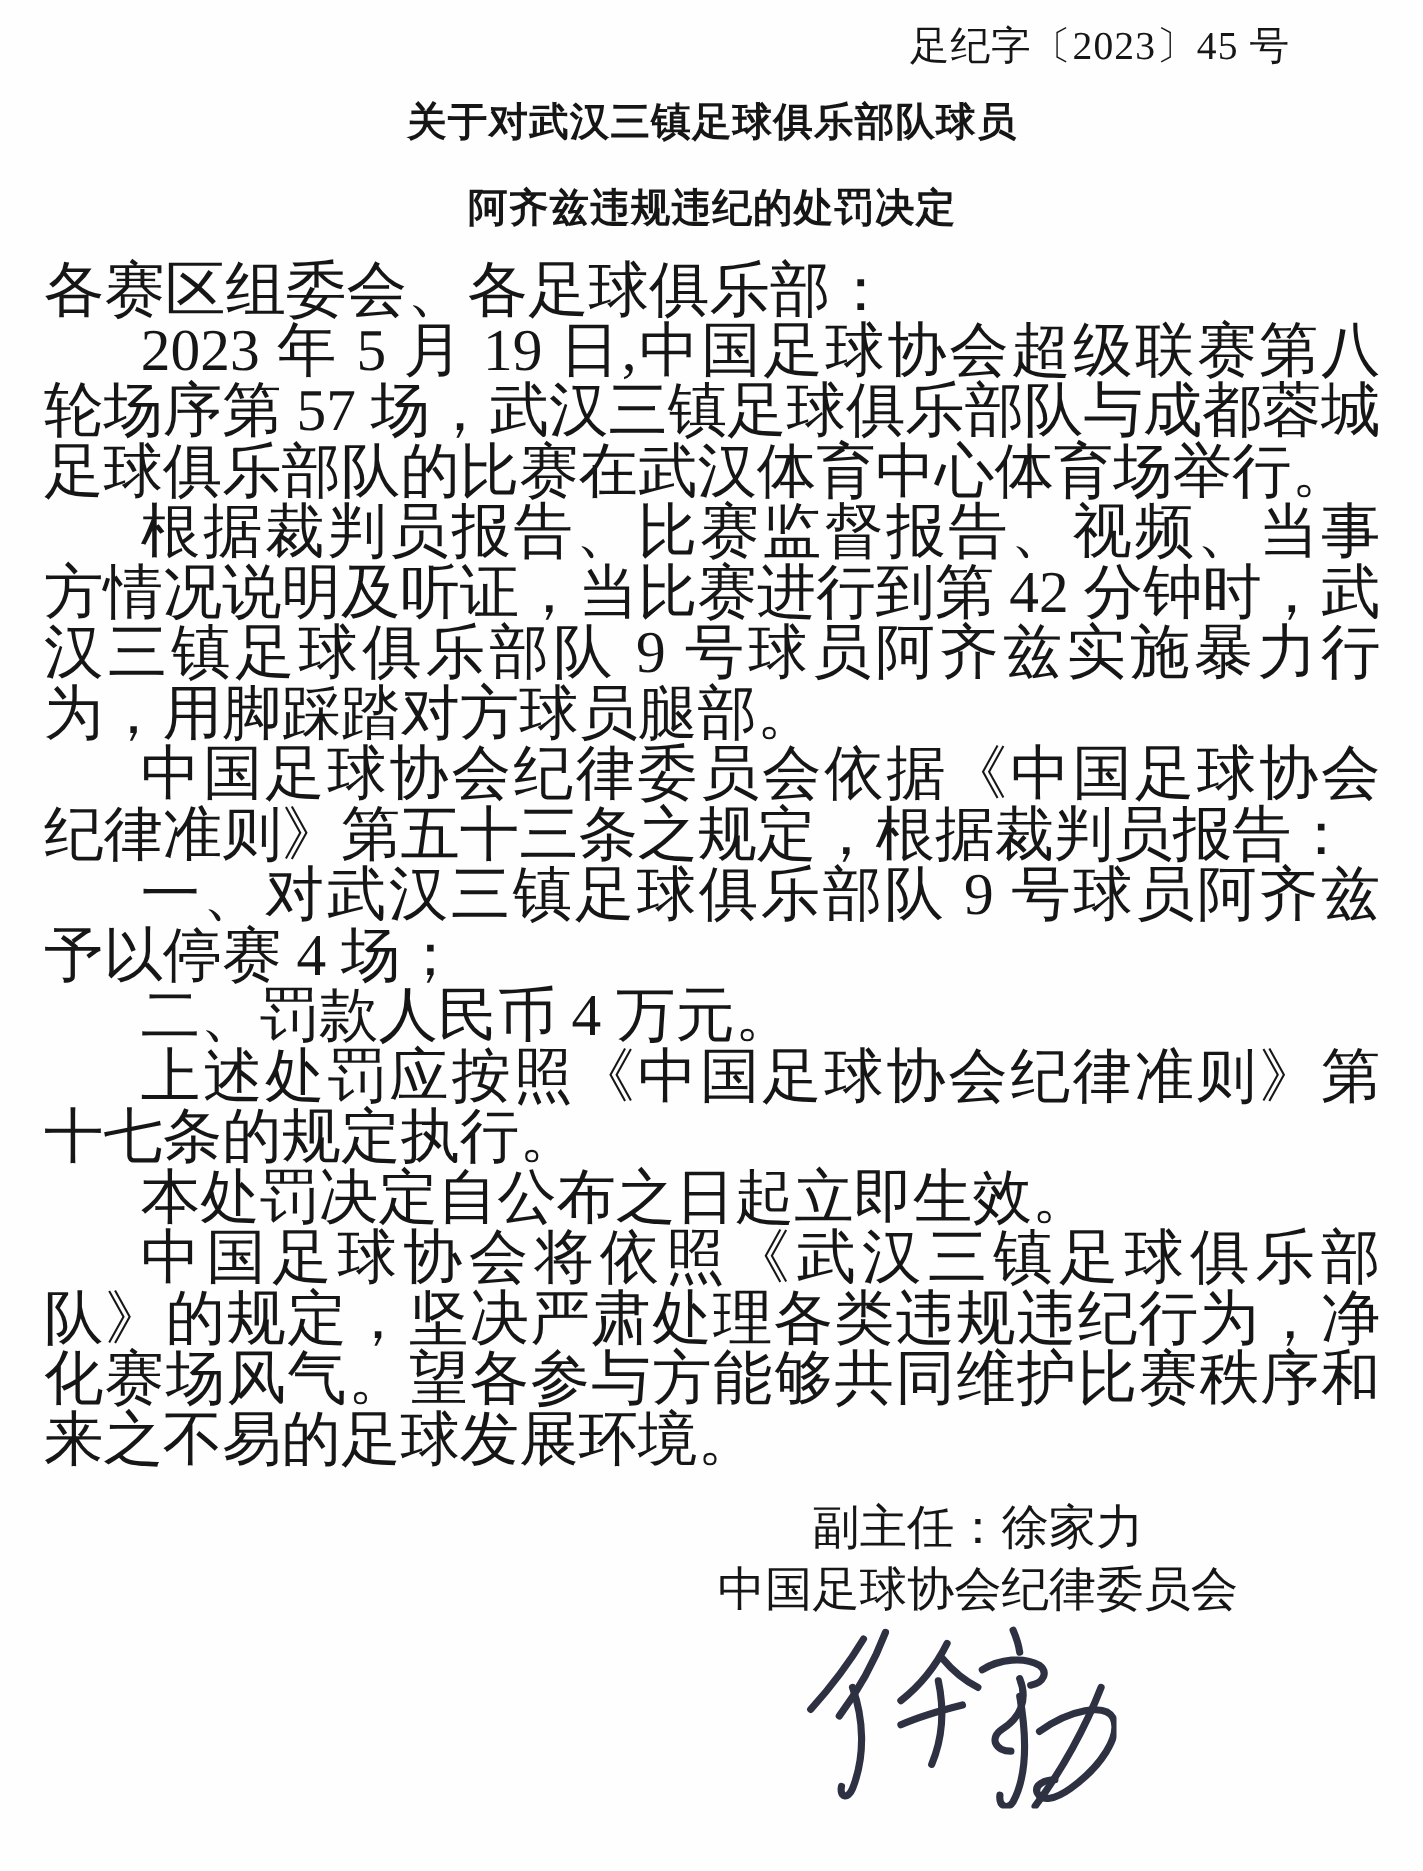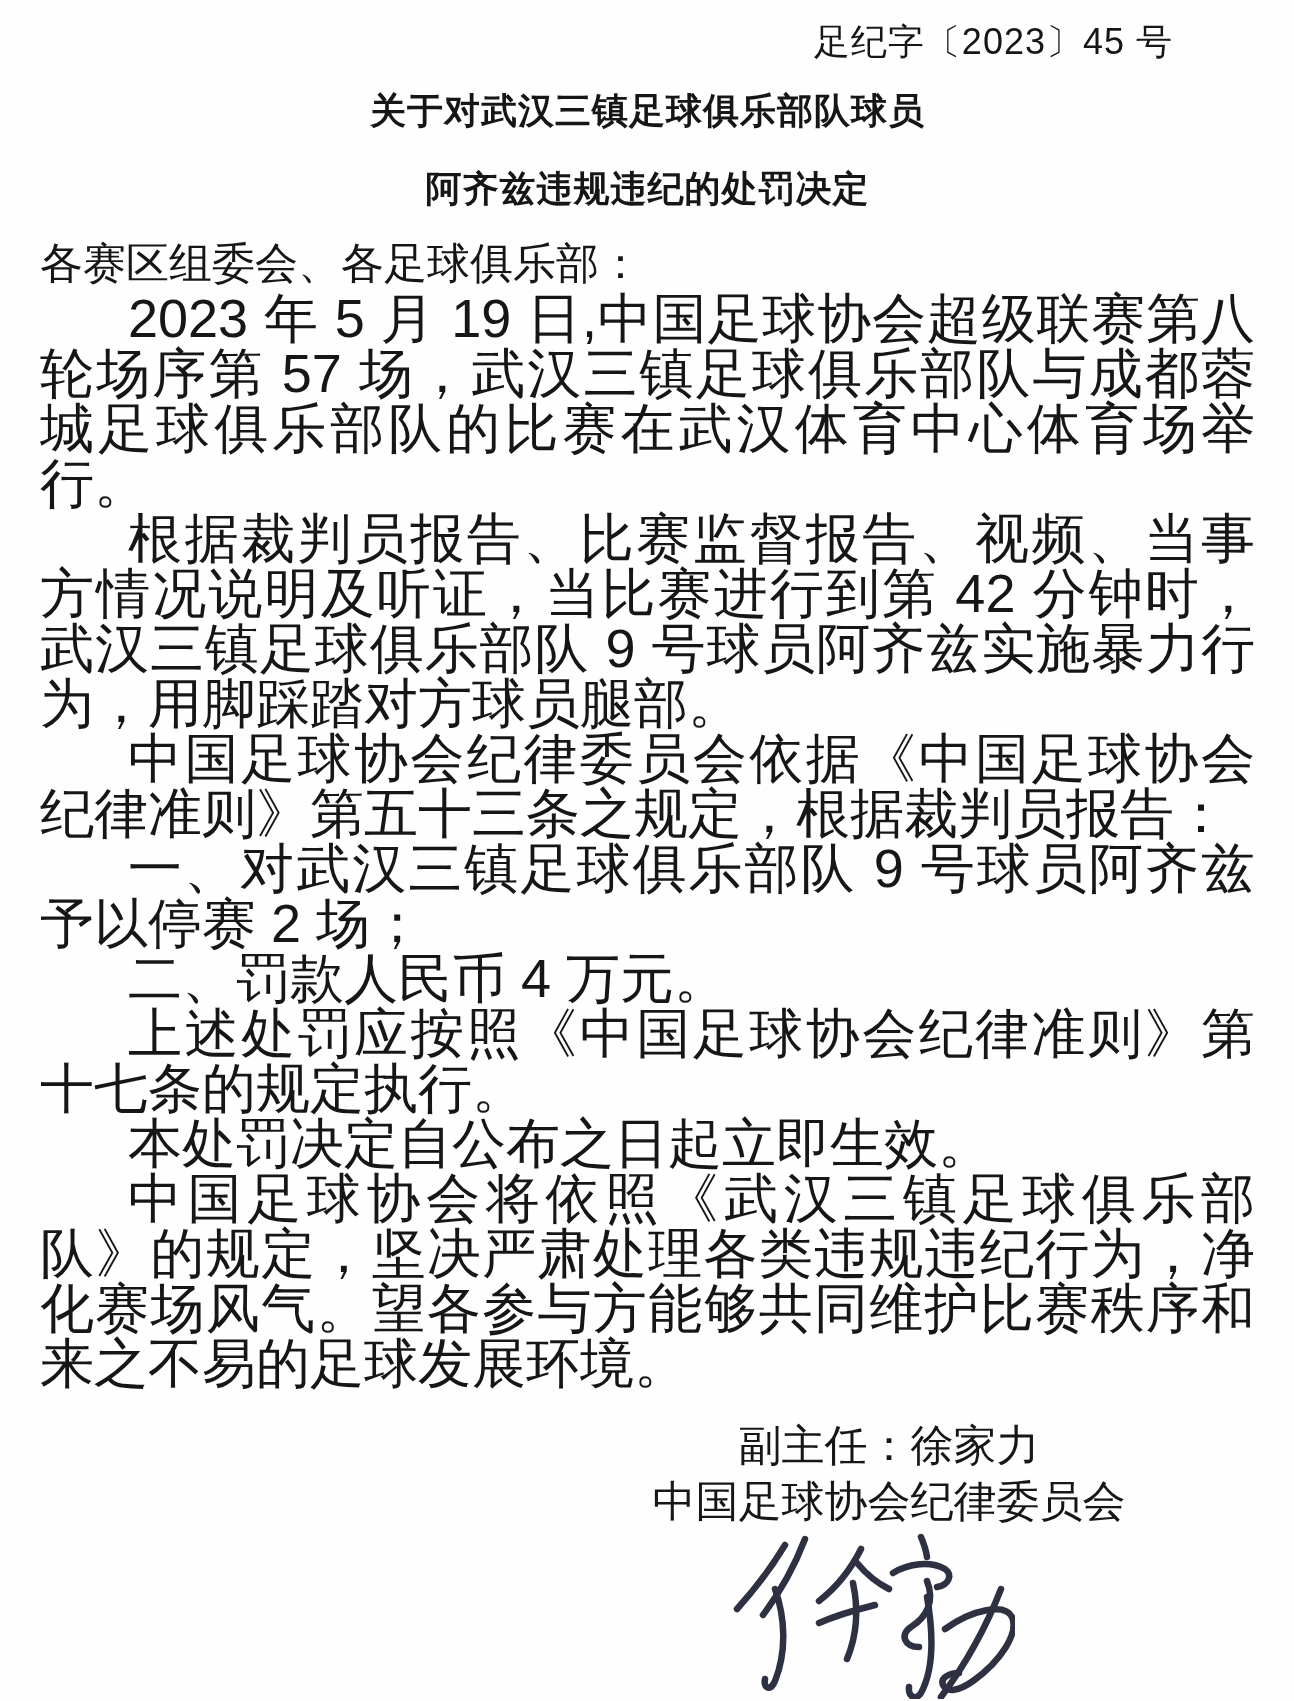--- a/index.html
+++ b/index.html
@@ -3,21 +3,21 @@
 <meta charset="utf-8">
 <style>
   html, body { margin: 0; padding: 0; background: #ffffff; }
   .page {
     position: relative;
     width: 1294px;
     height: 1701px;
     margin: 0 auto;
     background: #fefefe;
     color: #161616;
-    font-family: Liberation Sans, sans-serif;
+    font-family: Liberation Serif, serif;
     box-sizing: border-box;
     padding: 20px 39px 0 40px;
     overflow: hidden;
   }
   .doc-number {
     text-align: right;
     font-size: 36px;
     line-height: 44px;
     padding-right: 82px;
     letter-spacing: 1px;
@@ -27,21 +27,21 @@
     margin: 8px 0 0 0;
     text-align: center;
     font-size: 36px;
     line-height: 78px;
     font-weight: 900;
     letter-spacing: 1px;
   }
   .title .title-line { display: block; }
   .salutation {
     margin-top: 8px;
-    font-size: 43px;
+    font-size: 55px;
     line-height: 55px;
   }
   .para {
     margin: 0;
     font-size: 54px;
     line-height: 55px;
     text-align: justify;
     text-indent: 88px;
   }
   .sign-block {
@@ -71,21 +71,21 @@
   <h1 class="title">
     <span class="title-line">关于对武汉三镇足球俱乐部队球员</span>
     <span class="title-line">阿齐兹违规违纪的处罚决定</span>
   </h1>
 
   <div class="salutation">各赛区组委会、各足球俱乐部：</div>
 
   <p class="para">2023 年 5 月 19 日,中国足球协会超级联赛第八轮场序第 57 场，武汉三镇足球俱乐部队与成都蓉城足球俱乐部队的比赛在武汉体育中心体育场举行。</p>
   <p class="para">根据裁判员报告、比赛监督报告、视频、当事方情况说明及听证，当比赛进行到第 42 分钟时，武汉三镇足球俱乐部队 9 号球员阿齐兹实施暴力行为，用脚踩踏对方球员腿部。</p>
   <p class="para">中国足球协会纪律委员会依据《中国足球协会纪律准则》第五十三条之规定，根据裁判员报告：</p>
-  <p class="para">一、对武汉三镇足球俱乐部队 9 号球员阿齐兹予以停赛 2 场；</p>
+  <p class="para">一、对武汉三镇足球俱乐部队 9 号球员阿齐兹予以停赛 4 场；</p>
   <p class="para">二、罚款人民币 4 万元。</p>
   <p class="para">上述处罚应按照《中国足球协会纪律准则》第十七条的规定执行。</p>
   <p class="para">本处罚决定自公布之日起立即生效。</p>
   <p class="para">中国足球协会将依照《武汉三镇足球俱乐部队》的规定，坚决严肃处理各类违规违纪行为，净化赛场风气。望各参与方能够共同维护比赛秩序和来之不易的足球发展环境。</p>
 
   <div class="sign-block">
     <div>副主任：徐家力</div>
     <div>中国足球协会纪律委员会</div>
 
     <div class="sig-svg-wrap">

